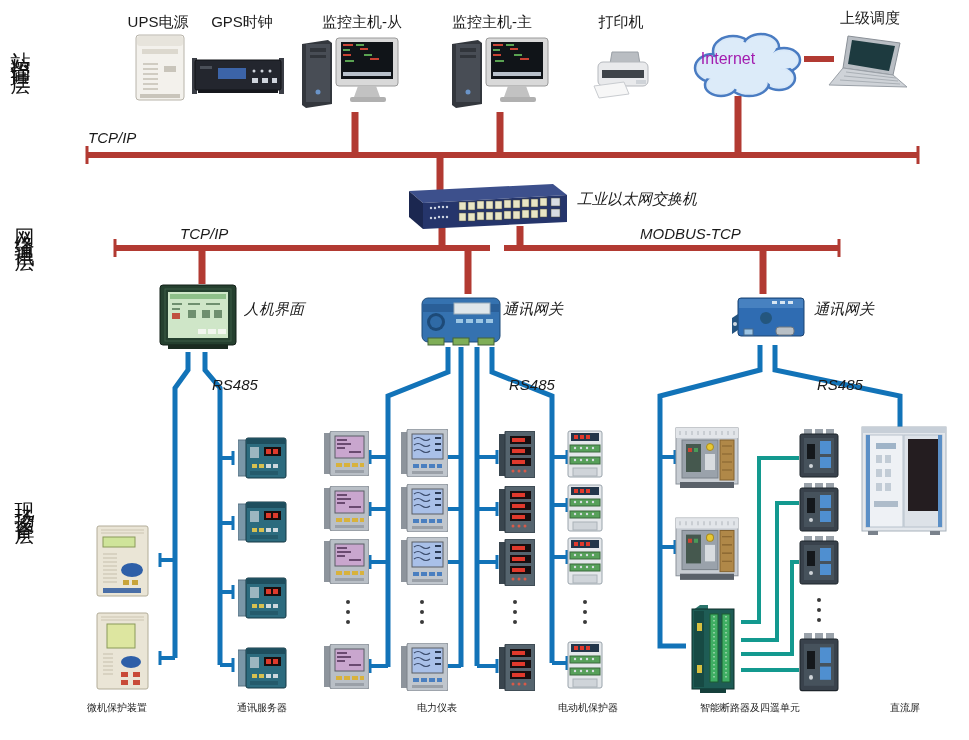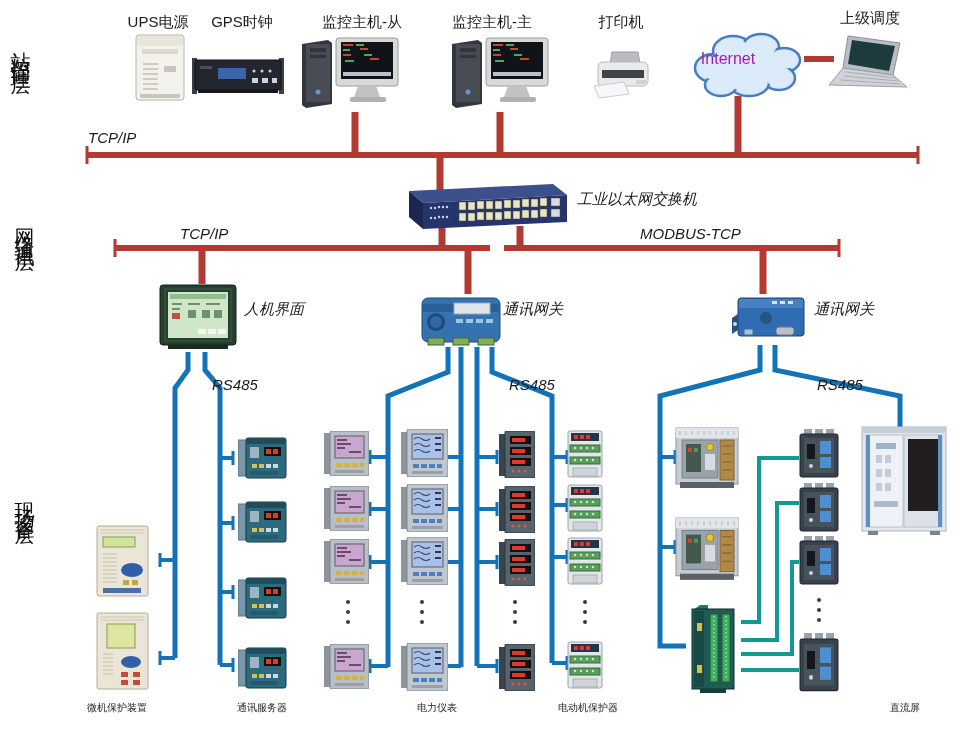--- a/index.html
+++ b/index.html
@@ -630,15 +630,16 @@
       <use href="#sym-unit"></use>
     </svg>
   <svg class="dev" style="left:860px;top:425px" width="88" height="112" viewBox="0 0 88 112">
       <use href="#sym-cabinet"></use>
     </svg>
 
   <div class="lbl big" style="left:63px;top:702px;width:108px">微机保护装置</div>
   <div class="lbl big" style="left:220px;top:702px;width:84px">通讯服务器</div>
   <div class="lbl big" style="left:403px;top:702px;width:68px">电力仪表</div>
   <div class="lbl big" style="left:538px;top:702px;width:100px">电动机保护器</div>
+  <div class="lbl big" style="left:667px;top:702px;width:166px">智能断路器及四遥单元</div>
   <div class="lbl big" style="left:879px;top:702px;width:52px">直流屏</div>
 
 </div>
 
 </body></html>

